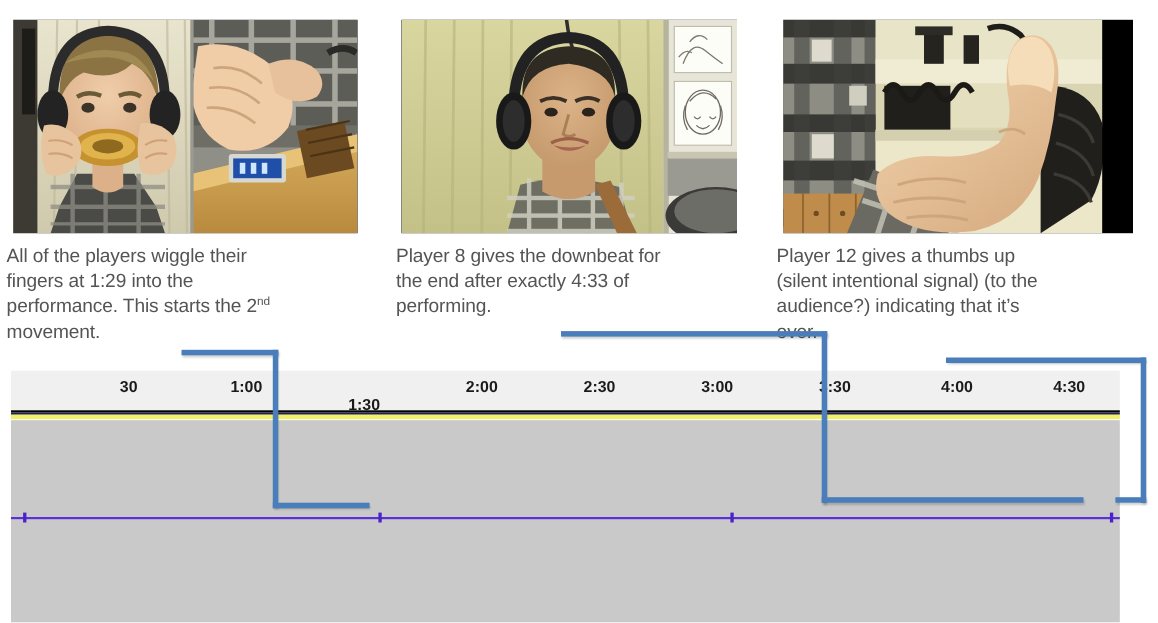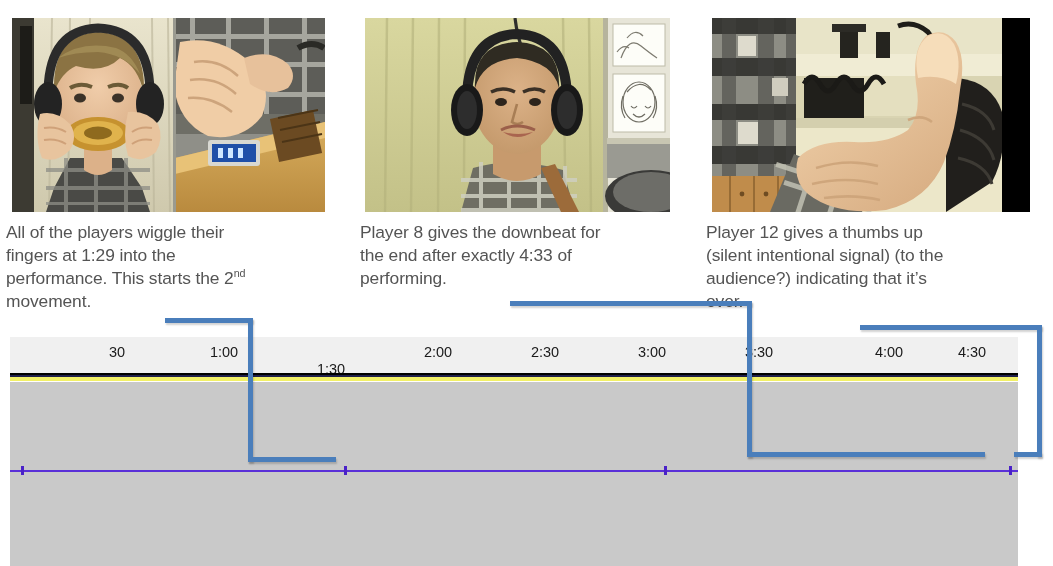--- a/index.html
+++ b/index.html
@@ -31,21 +31,21 @@
   
   #timeline{position:absolute;}
   .ruler-strip{
     position:absolute;left:0;top:0;
     background:#f0f0f0;
     width:100%;
   }
   .ruler-label{
     position:absolute;
     font-size:14.5px;
-    font-weight:normal;
+    font-weight:bold;
     color:#1a1a1a;
     transform:translateX(-50%);
     white-space:nowrap;
     font-family:"Liberation Sans", sans-serif;
   }
   .tick{position:absolute;background:#3a3a3a;width:1px;}
   .tick.major{height:9px;width:1.5px;background:#222;}
   .tick.minor{height:5px;}
   .navy-line{position:absolute;left:0;width:100%;background:#20204a;}
   .black-line{position:absolute;left:0;width:100%;background:#000;}
@@ -372,21 +372,21 @@
   <div id="timeline" style="left: 10px; top: 337px; width: 1008px; height: 229px;">
     <div class="ruler-strip" id="ruler" style="height: 38px; background: rgb(240, 240, 240);"></div>
     <div id="ruler-labels">
         <div class="ruler-label" style="left: 107px; top: 7px;">30</div>
         <div class="ruler-label" style="left: 214px; top: 7px;">1:00</div>
         <div class="ruler-label" style="left: 321px; top: 24px;">1:30</div>
         <div class="ruler-label" style="left: 428px; top: 7px;">2:00</div>
         <div class="ruler-label" style="left: 535px; top: 7px;">2:30</div>
         <div class="ruler-label" style="left: 642px; top: 7px;">3:00</div>
         <div class="ruler-label" style="left: 749px; top: 7px;">3:30</div>
-        <div class="ruler-label" style="left: 879px; top: 7px;">4:00</div>
+        <div class="ruler-label" style="left: 860px; top: 7px;">4:00</div>
         <div class="ruler-label" style="left: 962px; top: 7px;">4:30</div>
       </div>
     <div id="ruler-ticks">
         <div class="tick major" style="left: 0px; bottom: 4px;"></div>
         <div class="tick minor" style="left: 17.8333px; bottom: 4px;"></div>
         <div class="tick minor" style="left: 35.6667px; bottom: 4px;"></div>
         <div class="tick minor" style="left: 53.5px; bottom: 4px;"></div>
         <div class="tick minor" style="left: 71.3333px; bottom: 4px;"></div>
         <div class="tick minor" style="left: 89.1667px; bottom: 4px;"></div>
         <div class="tick major" style="left: 107px; bottom: 4px;"></div>

